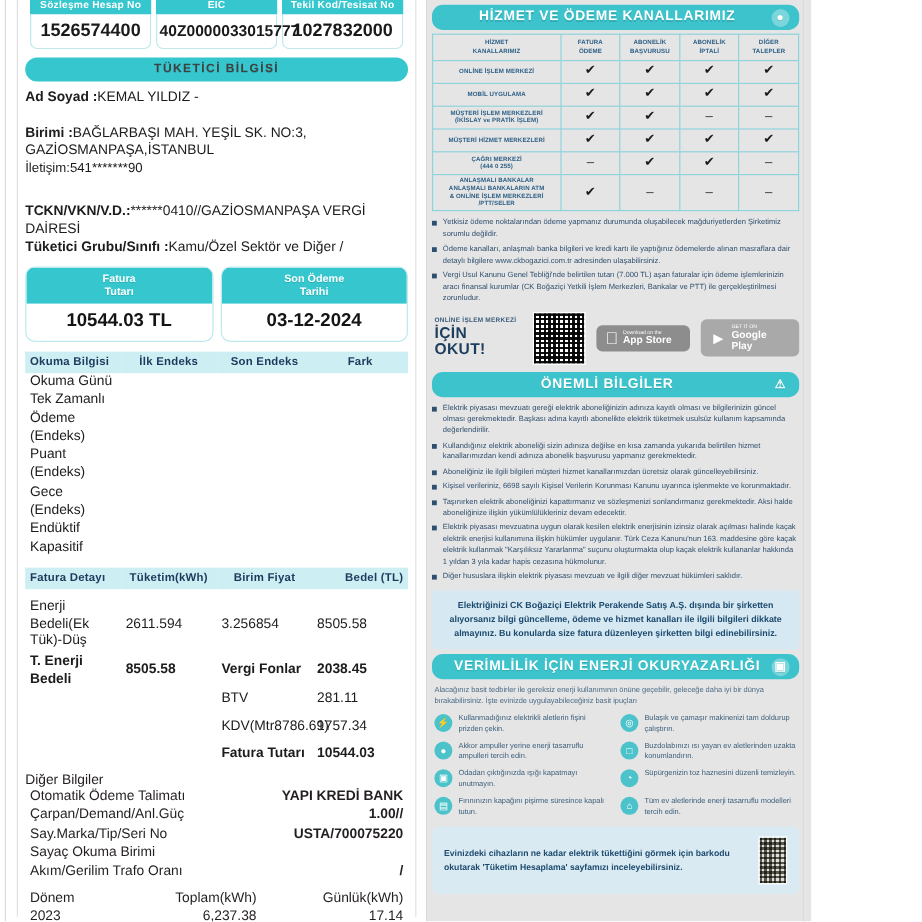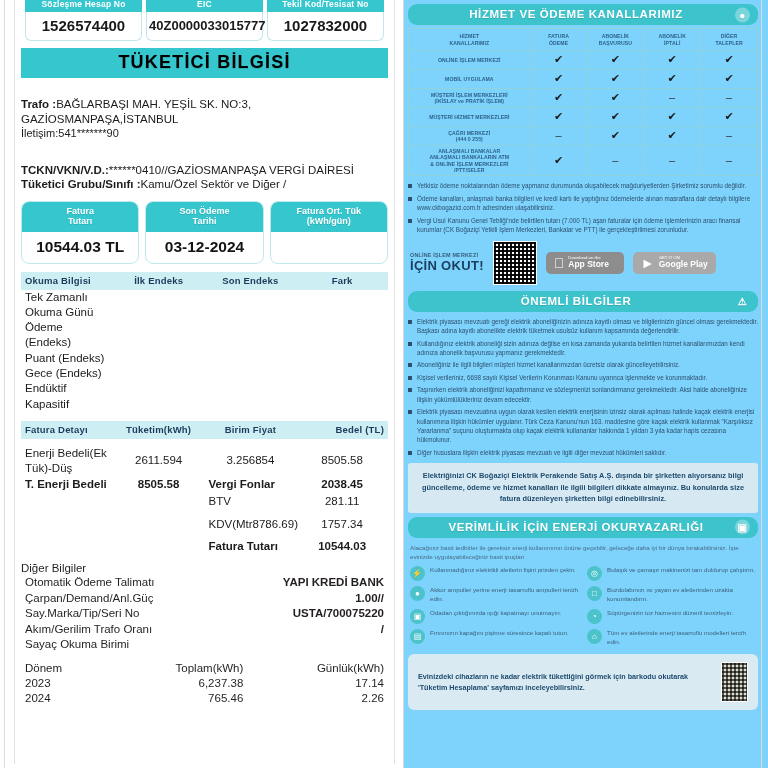--- a/index.html
+++ b/index.html
@@ -11,21 +11,21 @@
   body {
     width: 768px;
     height: 768px;
     font-family: "Liberation Sans", sans-serif;
     font-size: 10px;
     color: #231f20;
     overflow: hidden;
     position: relative;
   }
   .page {
-    width: 768px;
+    width: 676px;
     height: 768px;
     display: flex;
     box-sizing: border-box;
     background: #fdfdfd;
   }
 
   
   .left {
     width: 404px;
     height: 768px;
@@ -77,26 +77,26 @@
     font-size: 15px;
     font-weight: bold;
     color: #1a1a1a;
     padding: 5px 2px 6px;
     white-space: nowrap;
   }
   .acct-cell.mid { font-size: 13px; }
 
   .banner {
     background: #35c6ce;
-    color: #000000;
+    color: #404040;
     text-align: center;
     font-weight: bold;
-    font-size: 18px;
+    font-size: 10px;
     letter-spacing: 1.2px;
-    border-radius: 0;
+    border-radius: 12px;
     padding: 4px 0 5px;
     margin: 7px 0 6px;
     text-shadow: 0 1px 0 rgba(0,0,0,.12);
   }
 
   .kv { font-size: 11.5px; line-height: 1.28; color: #1c1c1c; }
   .kv b { font-weight: bold; }
   .kv .blk { margin-bottom: 2px; }
   .gap-lg { height: 13px; }
   .gap-md { height: 9px; }
@@ -147,21 +147,21 @@
     letter-spacing: .2px;
   }
   .tbl thead th.c { text-align: center; }
   .tbl thead th.r { text-align: right; }
   .tbl tbody td {
     font-size: 11.5px;
     padding: 1px 4px;
     color: #1c1c1c;
     line-height: 1.28;
   }
-  .tbl tbody td.r { text-align: center; }
+  .tbl tbody td.r { text-align: left; }
   .tbl tbody td.b { font-weight: bold; }
   .reading-tbl tbody td { padding: 0 4px; line-height: 1.33; }
 
   .detail-tbl tbody td { font-size: 11.5px; padding: 1px 4px; }
   .spacer-row td { height: 6px; padding: 0 !important; }
 
   .other-title { font-weight: normal; font-size: 11.5px; margin: 7px 0 1px; }
   .other-tbl { width: 100%; border-collapse: collapse; }
   .other-tbl td { font-size: 11.5px; padding: 0 4px; line-height: 1.35; }
   .other-tbl td.r { text-align: right; font-weight: bold; }
@@ -175,21 +175,21 @@
     text-align: right;
   }
   .period-tbl td.l, .period-tbl th.l { text-align: left; }
 
   
   .right {
     width: 364px;
     height: 768px;
     box-sizing: border-box;
     padding: 4px 10px 0 4px;
-    background: #7dd3fc;
+    background: #e5e5e5;
     position: relative;
   }
   .right-edge {
     position: absolute;
     right: 6px; top: 0; bottom: 0;
     width: 1px;
     background: #dadada;
   }
   .rbanner {
     background: #3cc3cc;
@@ -389,23 +389,26 @@
           <td class="acct-cell">1526574400</td>
           <td class="acct-cell mid">40Z0000033015777</td>
           <td class="acct-cell">1027832000</td>
         </tr>
       </tbody>
         </table>
 
       <div class="banner">TÜKETİCİ BİLGİSİ</div>
 
       <div class="kv">
+        <div class="blk">
+          <b>Ad Soyad :</b><span>KEMAL YILDIZ -</span>
+        </div>
         <div class="gap-lg"></div>
         <div>
-          <b>Trafo :</b><span>BAĞLARBAŞI MAH. YEŞİL SK. NO:3,</span>
+          <b>Birimi :</b><span>BAĞLARBAŞI MAH. YEŞİL SK. NO:3,</span>
         </div>
         <div>GAZİOSMANPAŞA,İSTANBUL</div>
         <div class="sub-line">İletişim:541*******90</div>
         <div class="gap-lg"></div>
         <div class="gap-md"></div>
         <div>
           <b>TCKN/VKN/V.D.:</b><span>******0410//GAZİOSMANPAŞA VERGİ DAİRESİ</span>
         </div>
         <div>
           <b>Tüketici Grubu/Sınıfı :</b><span>Kamu/Özel Sektör ve Diğer   /</span>
@@ -420,47 +423,40 @@
           </div>
           <div class="sum-v">10544.03 TL</div>
         </div>
         <div class="sum-box">
           <div class="sum-h">
             <span>Son Ödeme</span><br>
             <span>Tarihi</span>
           </div>
           <div class="sum-v">03-12-2024</div>
         </div>
-        <div class="sum-box">
-          <div class="sum-h">
-            <span>Fatura Ort. Tük</span><br>
-            <span>(kWh/gün)</span>
-          </div>
-          <div class="sum-v"></div>
-        </div>
       </div>
 
       <table class="tbl reading-tbl">
         <thead>
           <tr>
             <th>Okuma Bilgisi</th>
             <th class="c">İlk Endeks</th>
             <th class="c">Son Endeks</th>
             <th class="c">Fark</th>
           </tr>
         </thead>
         <tbody>
           <tr>
+              <td>Okuma Günü</td>
+              <td class="r"></td>
+              <td class="r"></td>
+              <td class="r"></td>
+            </tr>
+          <tr>
               <td>Tek Zamanlı</td>
-              <td class="r"></td>
-              <td class="r"></td>
-              <td class="r"></td>
-            </tr>
-          <tr>
-              <td>Okuma Günü</td>
               <td class="r"></td>
               <td class="r"></td>
               <td class="r"></td>
             </tr>
           <tr>
               <td>Ödeme (Endeks)</td>
               <td class="r"></td>
               <td class="r"></td>
               <td class="r"></td>
             </tr>
@@ -554,26 +550,26 @@
         </tr>
         <tr>
           <td>Çarpan/Demand/Anl.Güç</td>
           <td class="r">1.00//</td>
         </tr>
         <tr>
           <td>Say.Marka/Tip/Seri No</td>
           <td class="r">USTA/700075220</td>
         </tr>
         <tr>
+          <td>Sayaç Okuma Birimi</td>
+          <td class="r"></td>
+        </tr>
+        <tr>
           <td>Akım/Gerilim Trafo Oranı</td>
           <td class="r">/</td>
-        </tr>
-        <tr>
-          <td>Sayaç Okuma Birimi</td>
-          <td class="r"></td>
         </tr>
       </tbody>
         </table>
 
       <table class="period-tbl">
         <tbody>
             <tr>
           <th class="l">Dönem</th>
           <th>Toplam(kWh)</th>
           <th>Günlük(kWh)</th>

